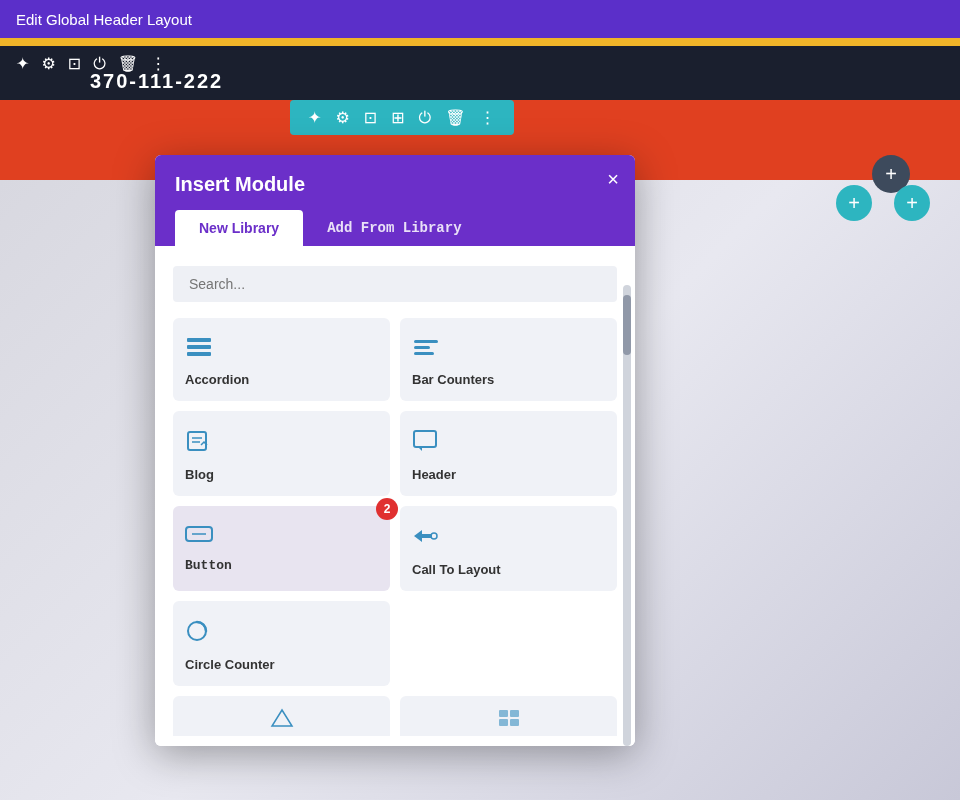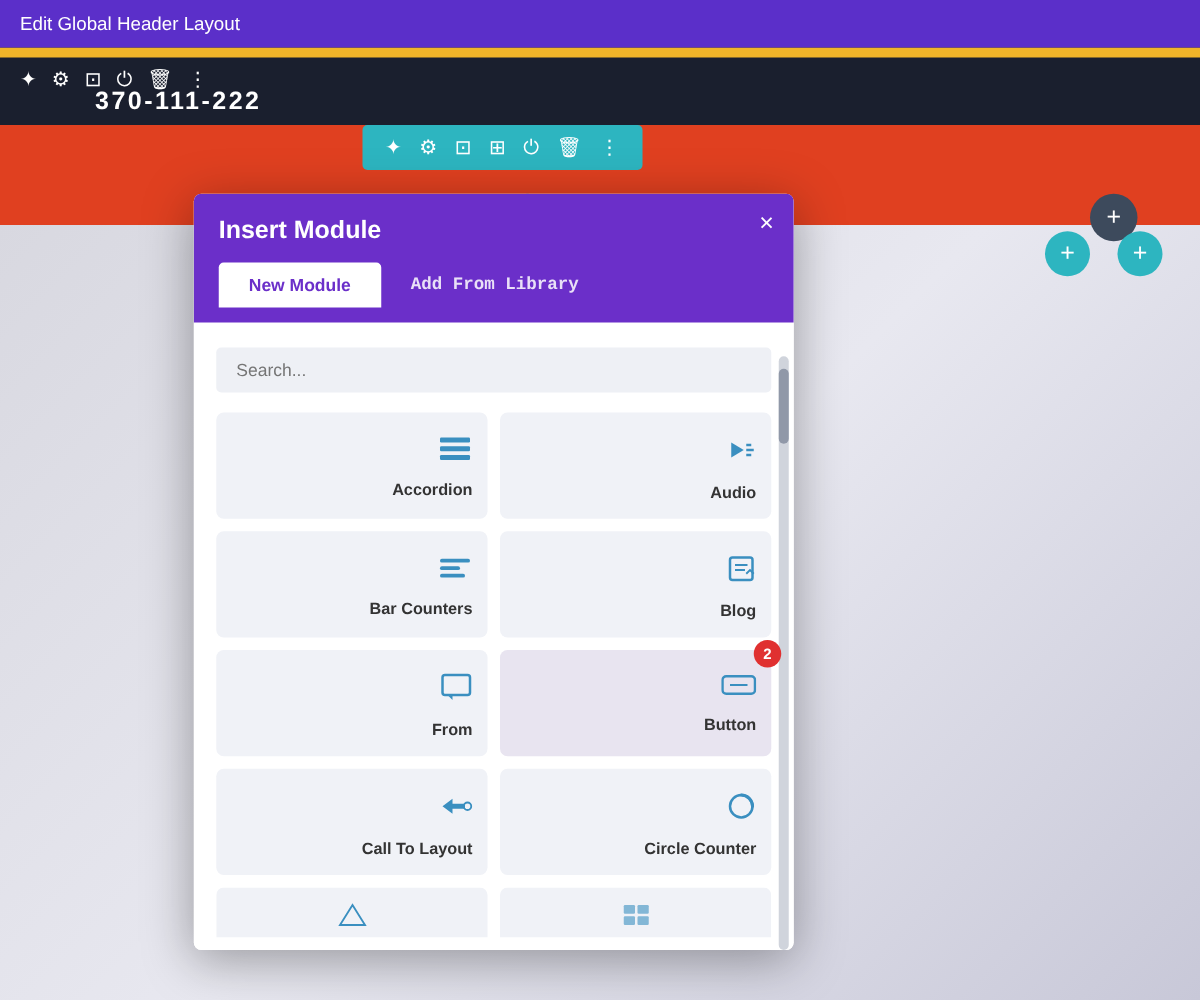--- a/index.html
+++ b/index.html
@@ -71,21 +71,21 @@
     }
     .toolbar-icon {
       color: white;
       font-size: 16px;
       cursor: pointer;
     }
 
     
     .phone-number {
       position: absolute;
-      top: 70px; left: 76px;
+      top: 70px; left: 90px;
       color: white;
       font-size: 20px;
       font-weight: 700;
       z-index: 10;
       letter-spacing: 2px;
     }
 
     
     .toolbar-row2 {
       position: absolute;
@@ -148,21 +148,21 @@
       width: 480px;
       background: white;
       border-radius: 6px;
       overflow: hidden;
       box-shadow: 0 8px 40px rgba(0,0,0,0.35);
       z-index: 50;
     }
 
     .dialog-header {
       background: #6b2fc9;
-      padding: 18px 20px 12px 20px;
+      padding: 18px 20px 0 20px;
       position: relative;
     }
     .dialog-title {
       color: white;
       font-size: 20px;
       font-weight: 700;
       margin-bottom: 14px;
     }
     .dialog-close {
       position: absolute;
@@ -216,21 +216,21 @@
       display: grid;
       grid-template-columns: 1fr 1fr;
       gap: 10px;
     }
     .module-item {
       background: #f0f2f7;
       border-radius: 6px;
       padding: 18px 12px 14px 12px;
       display: flex;
       flex-direction: column;
-      align-items: flex-end;
+      align-items: flex-start;
       gap: 8px;
       cursor: pointer;
       transition: background 0.15s;
       position: relative;
     }
     .module-item.highlighted {
       background: #e8e4f0;
     }
     .module-icon {
       font-size: 22px;
@@ -334,21 +334,21 @@
 <div class="plus-btn-dark" style="top: 155px; right: 50px;">+</div>
 <div class="plus-btn-teal" style="top: 185px; right: 88px;">+</div>
 <div class="plus-btn-teal" style="top: 185px; right: 30px;">+</div>
 
 <div class="insert-module-dialog">
   <div class="dialog-header">
     <div class="dialog-title">Insert Module</div>
     <span class="dialog-close">×</span>
     <div class="dialog-tabs">
       <div class="dialog-tab active">
-        <span>New Module</span>
+        <span>New Library</span>
       </div>
       <div class="dialog-tab inactive">
         <span>Add From Library</span>
       </div>
     </div>
   </div>
 
   <div class="dialog-body">
     <input class="search-input" type="text" placeholder="Search..." style="">
 
@@ -358,31 +358,20 @@
         <span class="module-icon">
           <svg width="28" height="22" viewBox="0 0 28 22" fill="none">
             <rect x="2" y="2" width="24" height="4" rx="1" fill="#3a8fc0"></rect>
             <rect x="2" y="9" width="24" height="4" rx="1" fill="#3a8fc0"></rect>
             <rect x="2" y="16" width="24" height="4" rx="1" fill="#3a8fc0"></rect>
           </svg>
         </span>
         <span class="module-label">Accordion</span>
       </div>
 
-      <div class="module-item">
-        <span class="module-icon">
-          <svg width="24" height="24" viewBox="0 0 24 24" fill="none">
-            <polygon points="4,6 14,12 4,18" fill="#3a8fc0"></polygon>
-            <line x1="16" y1="8" x2="20" y2="8" stroke="#3a8fc0" stroke-width="2"></line>
-            <line x1="16" y1="12" x2="22" y2="12" stroke="#3a8fc0" stroke-width="2"></line>
-            <line x1="16" y1="16" x2="20" y2="16" stroke="#3a8fc0" stroke-width="2"></line>
-          </svg>
-        </span>
-        <span class="module-label">Audio</span>
-      </div>
 
       <div class="module-item">
         <span class="module-icon">
           <svg width="28" height="22" viewBox="0 0 28 22" fill="none">
             <rect x="2" y="4" width="24" height="3" rx="1.5" fill="#3a8fc0"></rect>
             <rect x="2" y="10" width="16" height="3" rx="1.5" fill="#3a8fc0"></rect>
             <rect x="2" y="16" width="20" height="3" rx="1.5" fill="#3a8fc0"></rect>
           </svg>
         </span>
         <span class="module-label">Bar Counters</span>
@@ -400,32 +389,32 @@
         <span class="module-label">Blog</span>
       </div>
 
       <div class="module-item">
         <span class="module-icon">
           <svg width="26" height="24" viewBox="0 0 26 24" fill="none">
             <rect x="2" y="2" width="22" height="16" rx="2" stroke="#3a8fc0" stroke-width="2" fill="none"></rect>
             <polygon points="6,18 10,22 10,18" fill="#3a8fc0"></polygon>
           </svg>
         </span>
-        <span class="module-label">From</span>
+        <span class="module-label">Header</span>
       </div>
 
       <div class="module-item highlighted" style="position:relative;">
         <div class="module-badge">2</div>
         <span class="module-icon">
           <svg width="28" height="20" viewBox="0 0 28 20" fill="none">
             <rect x="1" y="3" width="26" height="14" rx="3" stroke="#3a8fc0" stroke-width="2" fill="none"></rect>
             <line x1="7" y1="10" x2="21" y2="10" stroke="#3a8fc0" stroke-width="1.5"></line>
           </svg>
         </span>
-        <span class="module-label" style="font-weight:700;">Button</span>
+        <span class="module-label" style="font-weight:700;font-family:Liberation Mono, monospace;">Button</span>
       </div>
 
       <div class="module-item">
         <span class="module-icon">
           <svg width="26" height="24" viewBox="0 0 26 24" fill="none">
             <polygon points="2,12 10,6 10,10 20,10 20,14 10,14 10,18" fill="#3a8fc0"></polygon>
             <circle cx="22" cy="12" r="3" stroke="#3a8fc0" stroke-width="1.5" fill="none"></circle>
           </svg>
         </span>
         <span class="module-label">Call To Layout</span>

